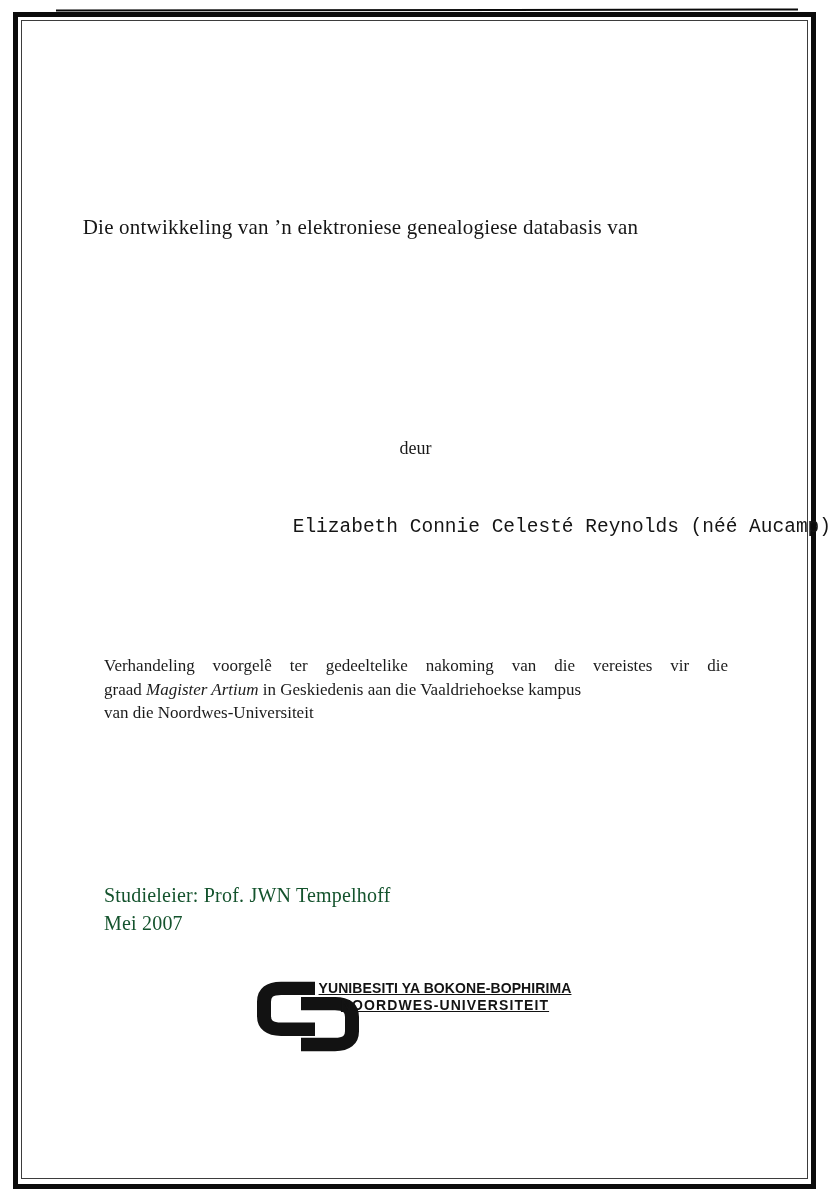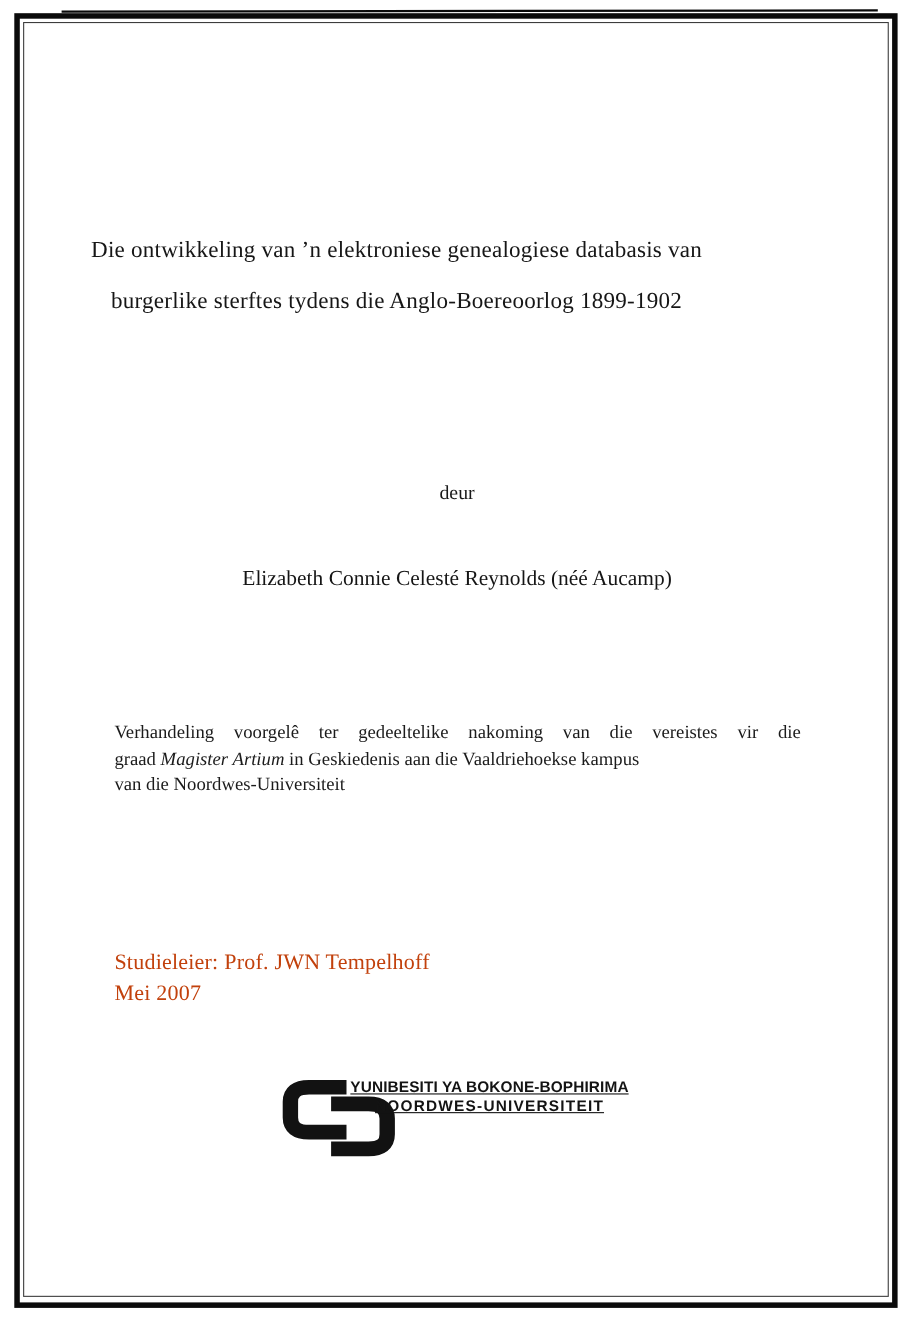--- a/index.html
+++ b/index.html
@@ -49,45 +49,46 @@
     left: 0; top: 437px;
     width: 831px;
     text-align: center;
     font-size: 18px;
     line-height: 22px;
   }
   .author {
     position: absolute;
     left: 0; top: 515px;
     width: 831px;
-    text-align: center;
+    text-align: right;
     font-size: 19.5px;
     line-height: 24px;
     color: #151515;
+    font-family: Liberation Mono, monospace;
   }
   .statement {
     position: absolute;
     left: 104px; top: 654px;
     width: 624px;
     font-size: 17px;
     line-height: 23.5px;
     color: #1b1b1b;
   }
   .statement .st-line1 {
     text-align: justify;
     text-align-last: justify;
   }
   .italic { font-style: italic; }
   .supervisor-block {
     position: absolute;
-    left: 104px; top: 861px;
+    left: 104px; top: 881px;
     font-size: 20px;
     line-height: 28px;
     letter-spacing: 0.2px;
-    color: #c2410c;
+    color: #14532d;
   }
   .logo-row {
     position: absolute;
     left: 255px; top: 976px;
     display: flex;
     align-items: flex-start;
   }
   .logo-mark { display: block; flex: 0 0 auto; }
   .logo-text {
     margin-left: -44px;
@@ -110,21 +111,20 @@
 <body>
 
 <div class="page">
 
   <div class="scan-line-top"></div>
   <div class="frame-outer"></div>
   <div class="frame-inner"></div>
 
   <div class="title">
     <div>Die ontwikkeling van ’n elektroniese genealogiese databasis van</div>
-    <div>burgerlike sterftes tydens die Anglo-Boereoorlog 1899-1902</div>
   </div>
 
   <div class="byline">deur</div>
 
   <div class="author">Elizabeth Connie Celesté Reynolds (néé Aucamp)</div>
 
   <div class="statement">
     <div class="st-line1">Verhandeling voorgelê ter gedeeltelike nakoming van die vereistes vir die</div>
     <div><span>graad </span><span class="italic">Magister Artium</span><span> in Geskiedenis aan die Vaaldriehoekse kampus</span></div>
     <div>van die Noordwes-Universiteit</div>

